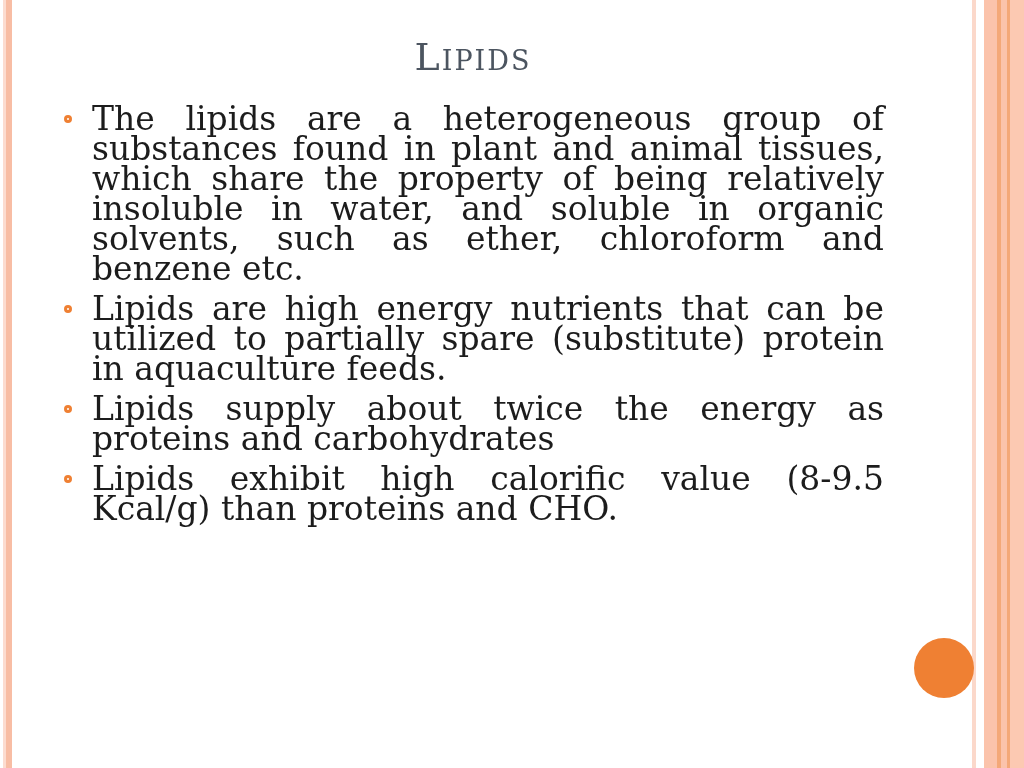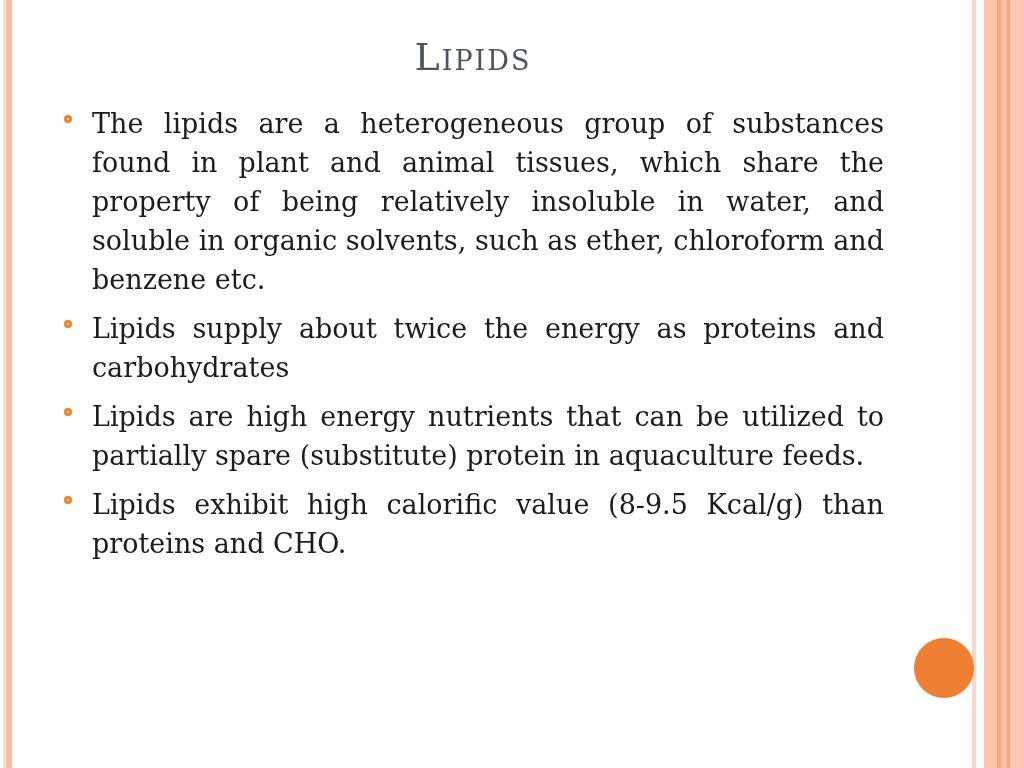--- a/index.html
+++ b/index.html
@@ -53,22 +53,22 @@
     font-weight:normal;
     font-size:38px;
     line-height:1.15;
     letter-spacing:2px;
     text-align:center;
     color:var(--title-color);
     margin-bottom:24px;
   }
   ul.bullets{
     list-style:none;
-    font-size:27px;
-    line-height:39px;
+    font-size:33px;
+    line-height:30px;
   }
   ul.bullets li{
     position:relative;
     padding-left:30px;
     margin-bottom:10px;
     text-align:justify;
     text-align-last:left;
   }
   .bullet-ring{
     position:absolute;
@@ -109,25 +109,25 @@
 <div class="content">
   <h1 class="slide-title">Lipids</h1>
 
   <ul class="bullets">
     <li>
       <span class="bullet-ring"></span>
       <span>The lipids are a heterogeneous group of substances found in plant and animal tissues, which share the property of being relatively insoluble in water, and soluble in organic solvents, such as ether, chloroform and benzene etc.</span>
     </li>
     <li>
       <span class="bullet-ring"></span>
-      <span>Lipids supply about twice the energy as proteins and carbohydrates</span>
+      <span>Lipids are high energy nutrients that can be utilized to partially spare (substitute) protein in aquaculture feeds.</span>
     </li>
     <li>
       <span class="bullet-ring"></span>
-      <span>Lipids are high energy nutrients that can be utilized to partially spare (substitute) protein in aquaculture feeds.</span>
+      <span>Lipids supply about twice the energy as proteins and carbohydrates</span>
     </li>
     <li>
       <span class="bullet-ring"></span>
       <span>Lipids exhibit high calorific value (8-9.5 Kcal/g) than proteins and CHO.</span>
     </li>
   </ul>
 </div>
 
 <div class="orange-circle"></div>
 

